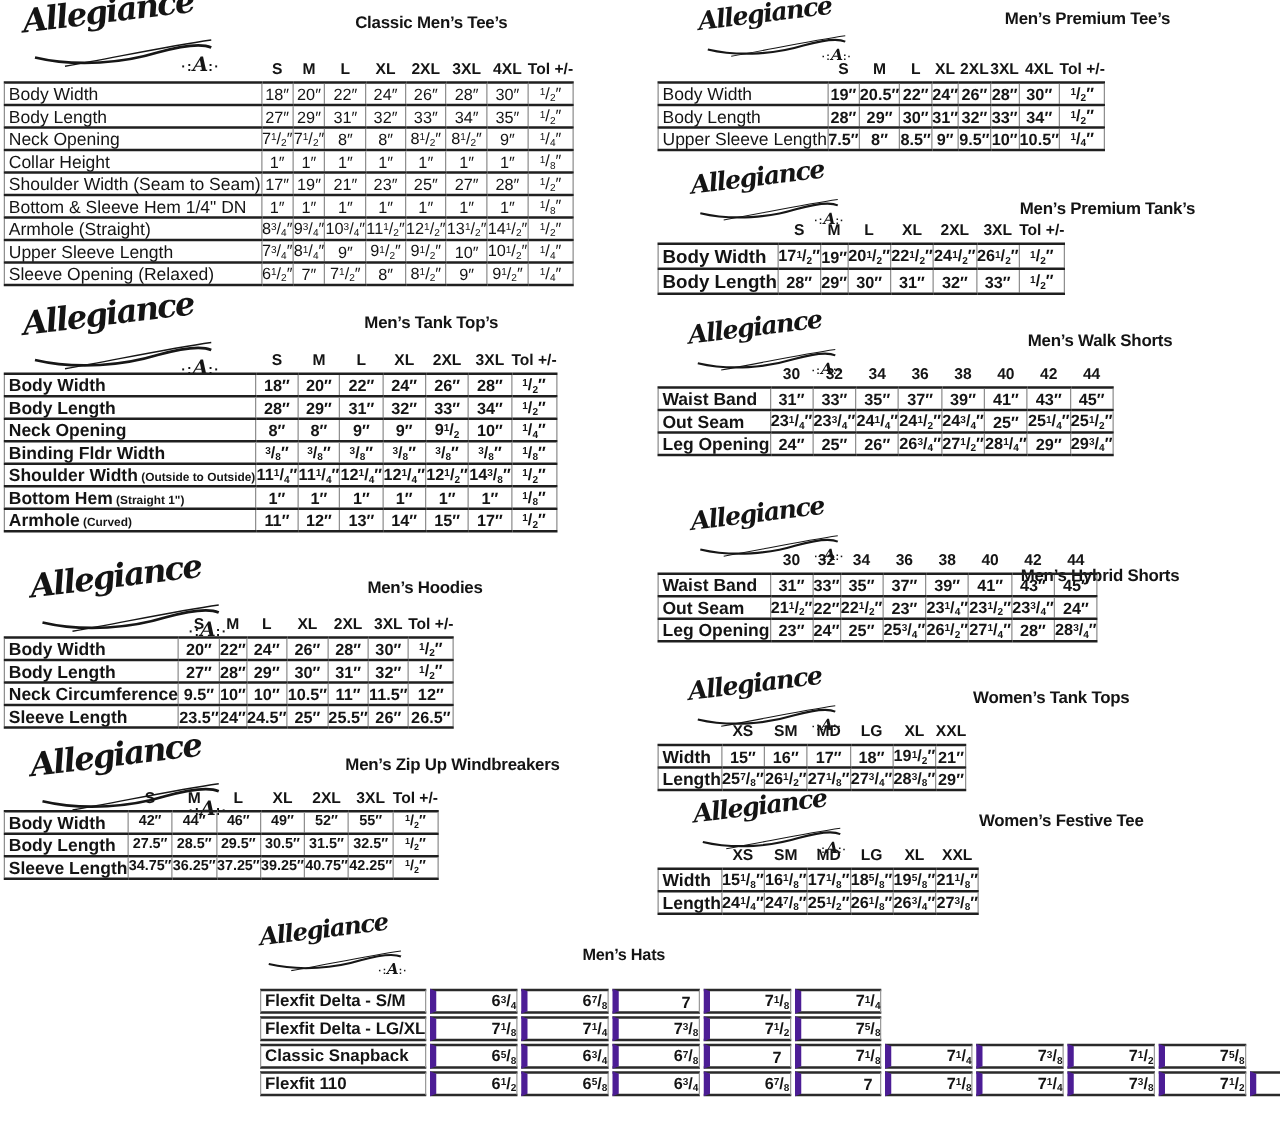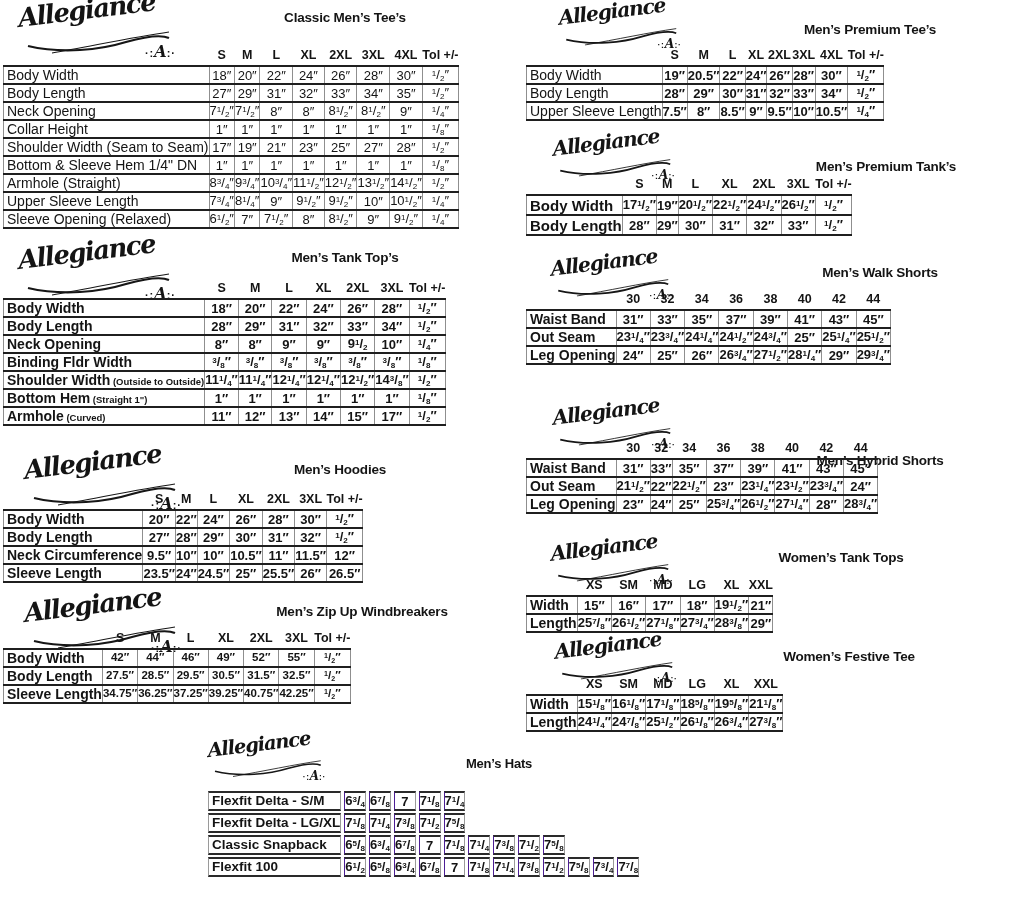--- a/index.html
+++ b/index.html
@@ -37,21 +37,21 @@
   .big .sizes tbody tr > *{height:18px;}
   .big .sizes tbody th.lbl{font-size:15px;}
 
   
   #sec-wind .sizes tbody td{font-size:11.5px;}
 
   
   #sec-hats .sizes{border-collapse:separate;border-spacing:3px 2px;}
   #sec-hats .sizes tbody tr > *{border:1px solid #9a9a9a;border-top:2px solid #2a2a2a;border-bottom:2px solid #2a2a2a;}
   #sec-hats .sizes tbody th.lbl{width:178px;font-weight:700;font-size:13.5px;border-left:1px solid #9a9a9a;}
-  #sec-hats .sizes tbody td{width:32px;font-weight:700;border-left:1px solid #4c1d95;}
+  #sec-hats .sizes tbody td{width:32px;font-weight:700;border-left:5px solid #4c1d95;padding-left:44px;}
 
   
   #sec-classic{left:2px;top:3px;}
   #sec-classic .logo{left:18px;top:0;}
   #sec-classic .sec-title{left:343px;top:7px;}
   #sec-classic .tablewrap{left:1px;top:40px;}
 
   #sec-tank{left:2px;top:243px;}
   #sec-tank .logo{left:18px;top:2px;}
   #sec-tank .sec-title{left:343px;top:7px;}
@@ -67,21 +67,21 @@
   #sec-wind .sec-title{left:360px;top:8px;}
   #sec-wind .tablewrap{left:1px;top:30px;}
 
   #sec-hats{left:205px;top:737px;}
   #sec-hats .logo{left:4px;top:2px;transform:scale(0.75);}
   #sec-hats .sec-title{left:294px;top:19px;font-size:13px;}
   #sec-hats .tablewrap{left:0;top:52px;}
 
   #sec-ptees{left:526px;top:3px;}
   #sec-ptees .logo{left:34px;top:3px;}
-  #sec-ptees .sec-title{left:344px;top:19px;text-align:right;}
+  #sec-ptees .sec-title{left:344px;top:4px;text-align:right;}
   #sec-ptees .tablewrap{left:0;top:40px;}
 
   #sec-ptanks{left:526px;top:135px;}
   #sec-ptanks .logo{left:28px;top:2px;}
   #sec-ptanks .sec-title{left:360px;top:12px;margin-top:12px;}
   #sec-ptanks .tablewrap{left:0;top:37px;}
 
   #sec-walk{left:526px;top:253px;}
   #sec-walk .logo{left:26px;top:4px;}
   #sec-walk .sec-title{left:354px;top:12px;}
@@ -500,21 +500,21 @@
             <td>6<sup>3</sup>/<sub>4</sub></td>
             <td>6<sup>7</sup>/<sub>8</sub></td>
             <td>7</td>
             <td>7<sup>1</sup>/<sub>8</sub></td>
             <td>7<sup>1</sup>/<sub>4</sub></td>
             <td>7<sup>3</sup>/<sub>8</sub></td>
             <td>7<sup>1</sup>/<sub>2</sub></td>
             <td>7<sup>5</sup>/<sub>8</sub></td>
           </tr>
           <tr>
-            <th class="lbl">Flexfit 100</th>
+            <th class="lbl">Flexfit 110</th>
             <td>6<sup>1</sup>/<sub>2</sub></td>
             <td>6<sup>5</sup>/<sub>8</sub></td>
             <td>6<sup>3</sup>/<sub>4</sub></td>
             <td>6<sup>7</sup>/<sub>8</sub></td>
             <td>7</td>
             <td>7<sup>1</sup>/<sub>8</sub></td>
             <td>7<sup>1</sup>/<sub>4</sub></td>
             <td>7<sup>3</sup>/<sub>8</sub></td>
             <td>7<sup>1</sup>/<sub>2</sub></td>
             <td>7<sup>5</sup>/<sub>8</sub></td>

